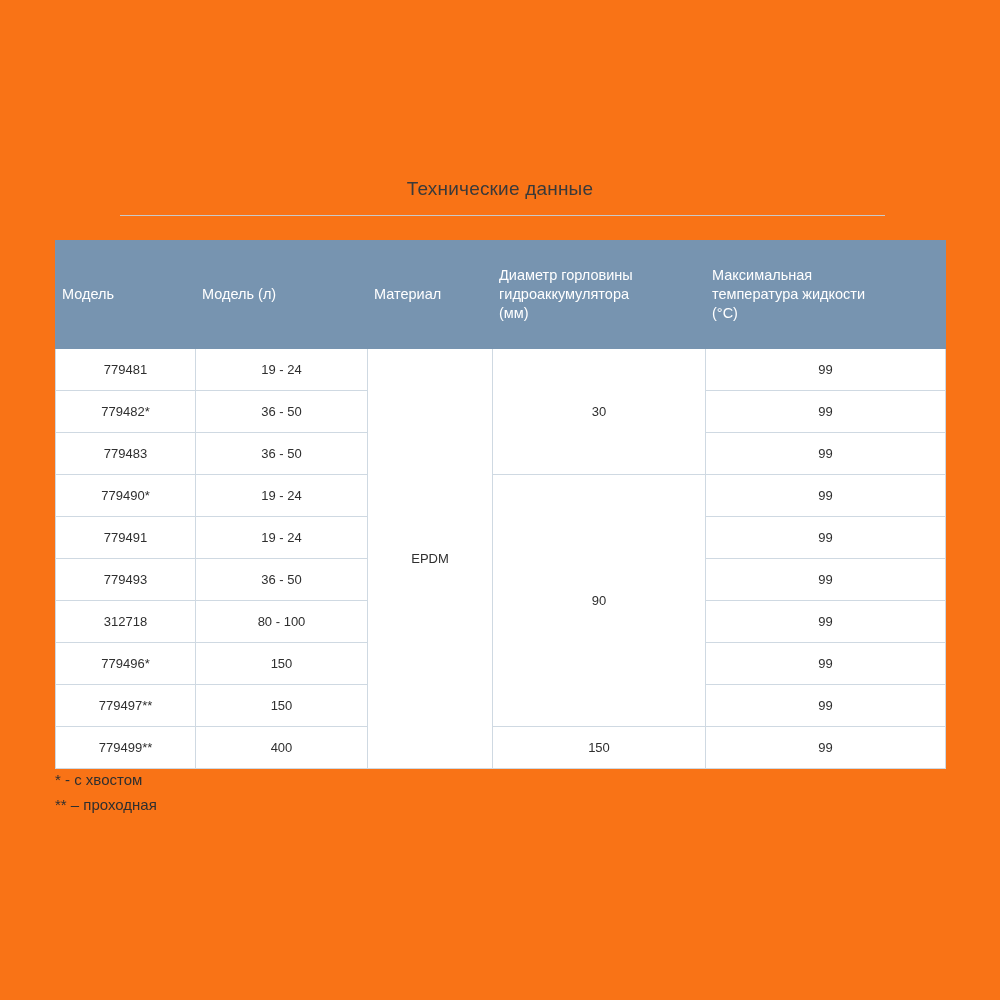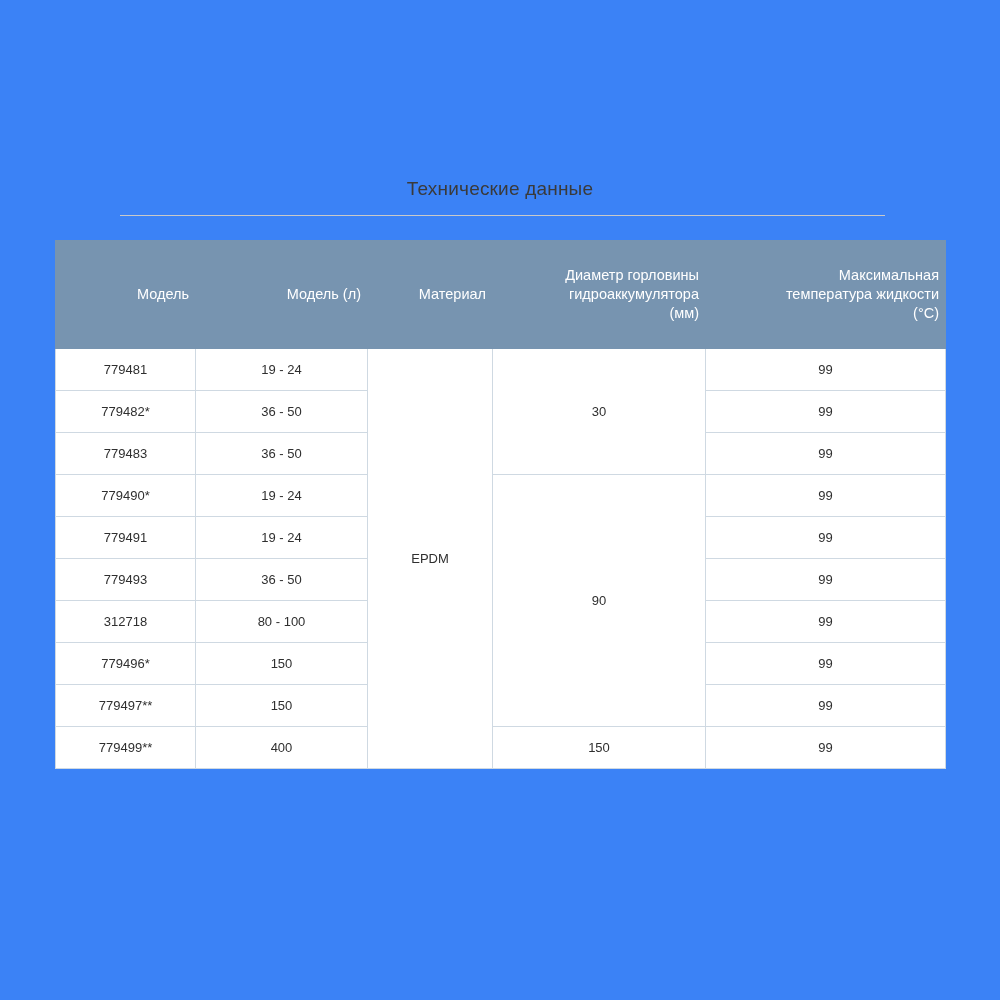--- a/index.html
+++ b/index.html
@@ -13,21 +13,21 @@
     font-family: "Liberation Sans", sans-serif;
     color: #231f20;
     position: relative;
   }
   .page {
     position: absolute;
     left: 0;
     top: 0;
     width: 1000px;
     height: 1000px;
-    background: #3b82f6;
+    background: #f97316;
   }
   .title {
     position: absolute;
     left: 0;
     top: 178px;
     width: 1000px;
     text-align: center;
     font-size: 19px;
     color: #3a3a3a;
     letter-spacing: 0.2px;
@@ -47,21 +47,21 @@
     width: 890px;
     border-collapse: collapse;
     table-layout: fixed;
   }
   table.tech th {
     background: #7794b0;
     color: #ffffff;
     font-weight: normal;
     font-size: 14.5px;
     line-height: 1.3;
-    text-align: right;
+    text-align: left;
     vertical-align: middle;
     padding: 10px 6px;
     height: 108px;
     box-sizing: border-box;
     border: 1px solid #7794b0;
   }
   table.tech td {
     border: 1px solid #cfd9e2;
     text-align: center;
     vertical-align: middle;
@@ -177,14 +177,18 @@
         </tr>
         <tr>
           <td>779499**</td>
           <td>400</td>
           <td rowspan="1">150</td>
           <td>99</td>
         </tr>
       </tbody>
   </table>
 
+  <div class="footnotes">
+    <div>* - с хвостом</div>
+    <div>** – проходная</div>
+  </div>
 
 </div>
 
 </body></html>

